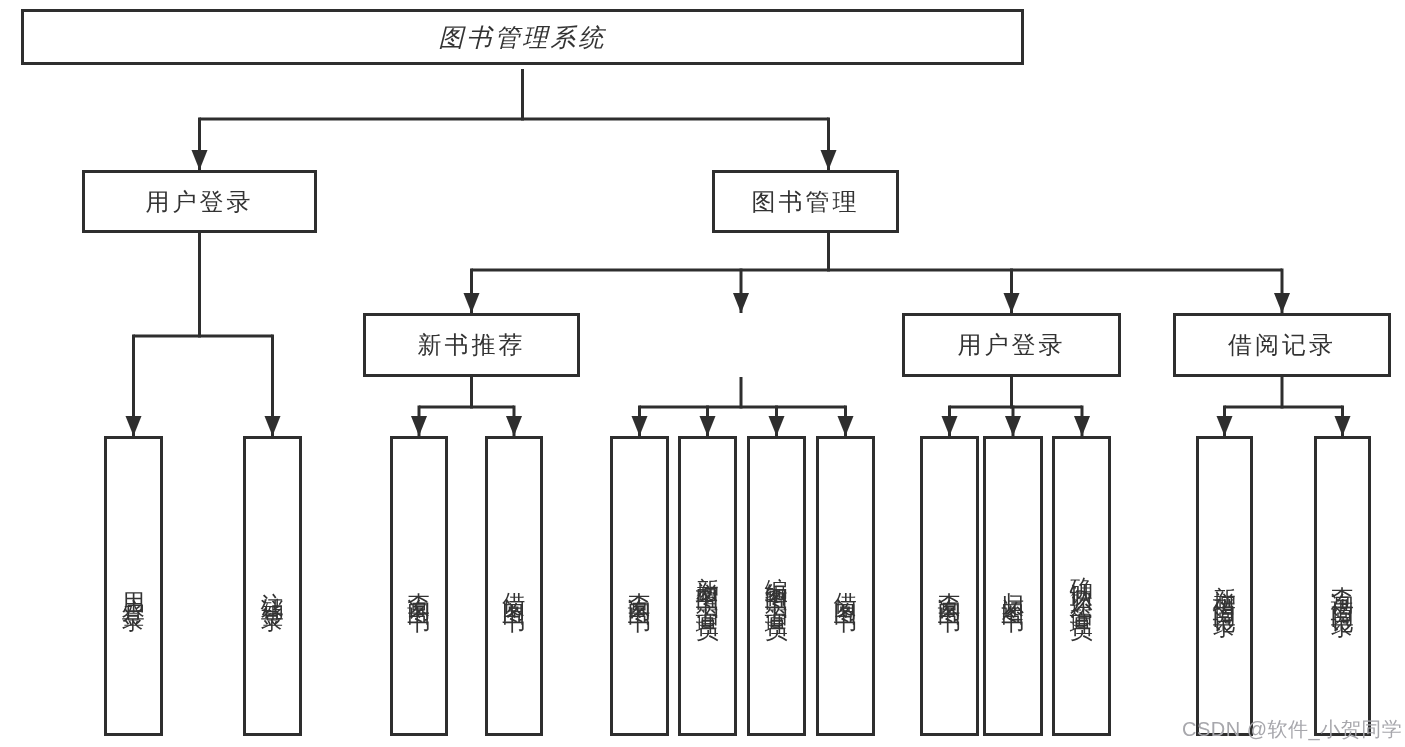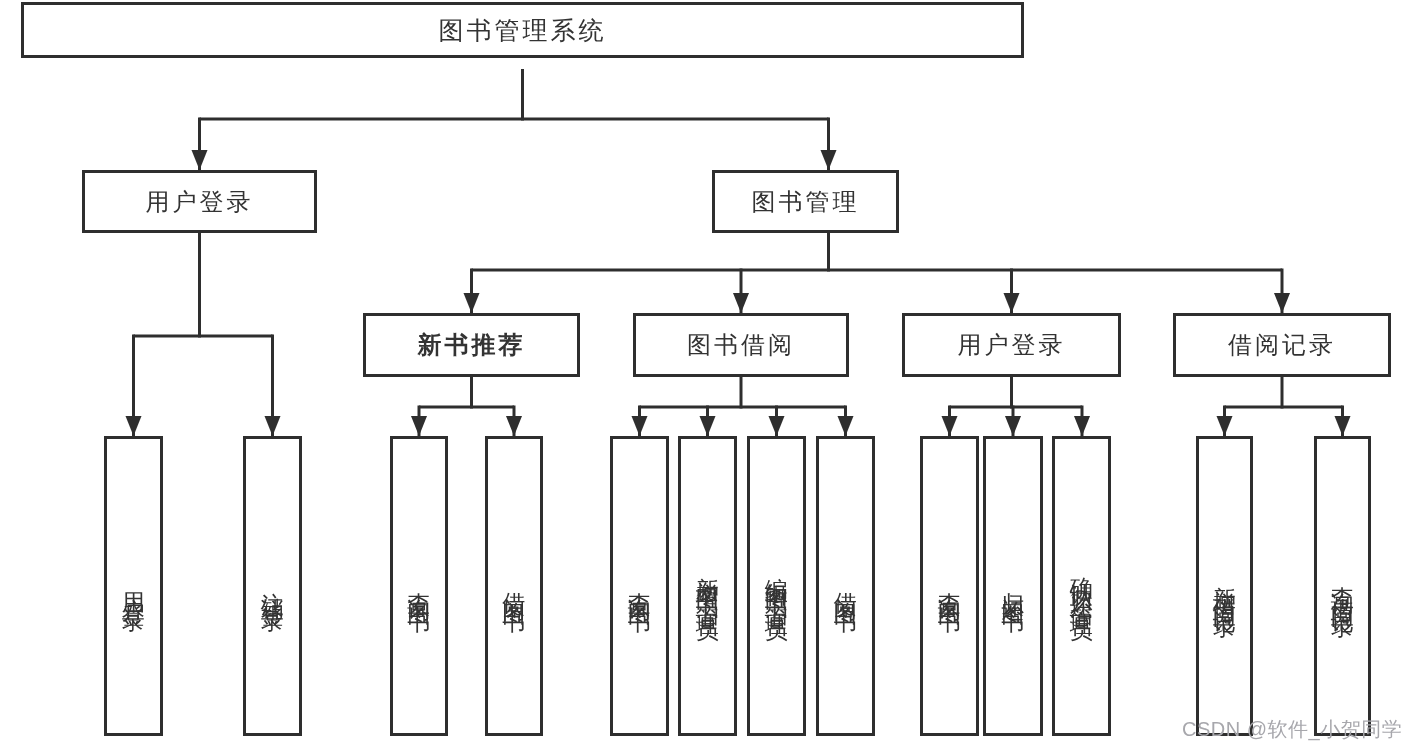--- a/index.html
+++ b/index.html
@@ -42,24 +42,24 @@
     left: 1182px;
     top: 716px;
     font-size: 20px;
     color: var(--wm, #a7a7ac);
     white-space: nowrap;
     z-index: 5;
     letter-spacing: 0.5px;
   }
 
   
-  .node-root   { left: 21px;  top: 2px;  width: 1003px; height: 56px; }
+  .node-root   { left: 21px;  top: 9px;  width: 1003px; height: 56px; font-style: italic; }
   .node-l2-0   { left: 82px;  top: 170px; width: 235px;  height: 63px; }
   .node-l2-1   { left: 712px; top: 170px; width: 187px;  height: 63px; }
-  .node-l3-0   { left: 363px; top: 313px; width: 217px;  height: 64px; font-weight: bold; }
+  .node-l3-0   { left: 363px; top: 313px; width: 217px;  height: 64px; }
   .node-l3-1   { left: 633px; top: 313px; width: 216px;  height: 64px; }
   .node-l3-2   { left: 902px; top: 313px; width: 219px;  height: 64px; }
   .node-l3-3   { left: 1173px;top: 313px; width: 218px;  height: 64px; justify-content: center; }
   .leaf        { top: 436px; height: 300px; }
   .leaf-0  { left: 104px;  width: 59px; }
   .leaf-1  { left: 243px;  width: 59px; }
   .leaf-2  { left: 390px;  width: 58px; }
   .leaf-3  { left: 485px;  width: 58px; }
   .leaf-4  { left: 610px;  width: 59px; }
   .leaf-5  { left: 678px;  width: 59px; }
@@ -147,23 +147,20 @@
   <div class="node node-l2-0">
     <span class="hlabel">用户登录</span>
   </div>
   <div class="node node-l2-1">
     <span class="hlabel">图书管理</span>
   </div>
 
   <div class="node node-l3-0">
     <span class="hlabel">新书推荐</span>
   </div>
-  <div class="node node-l3-1">
-    <span class="hlabel">图书借阅</span>
-  </div>
   <div class="node node-l3-2">
     <span class="hlabel">用户登录</span>
   </div>
   <div class="node node-l3-3">
     <span class="hlabel">借阅记录</span>
   </div>
 
   <div class="node leaf leaf-0">
     <span class="vlabel">用户登录</span>
   </div>

